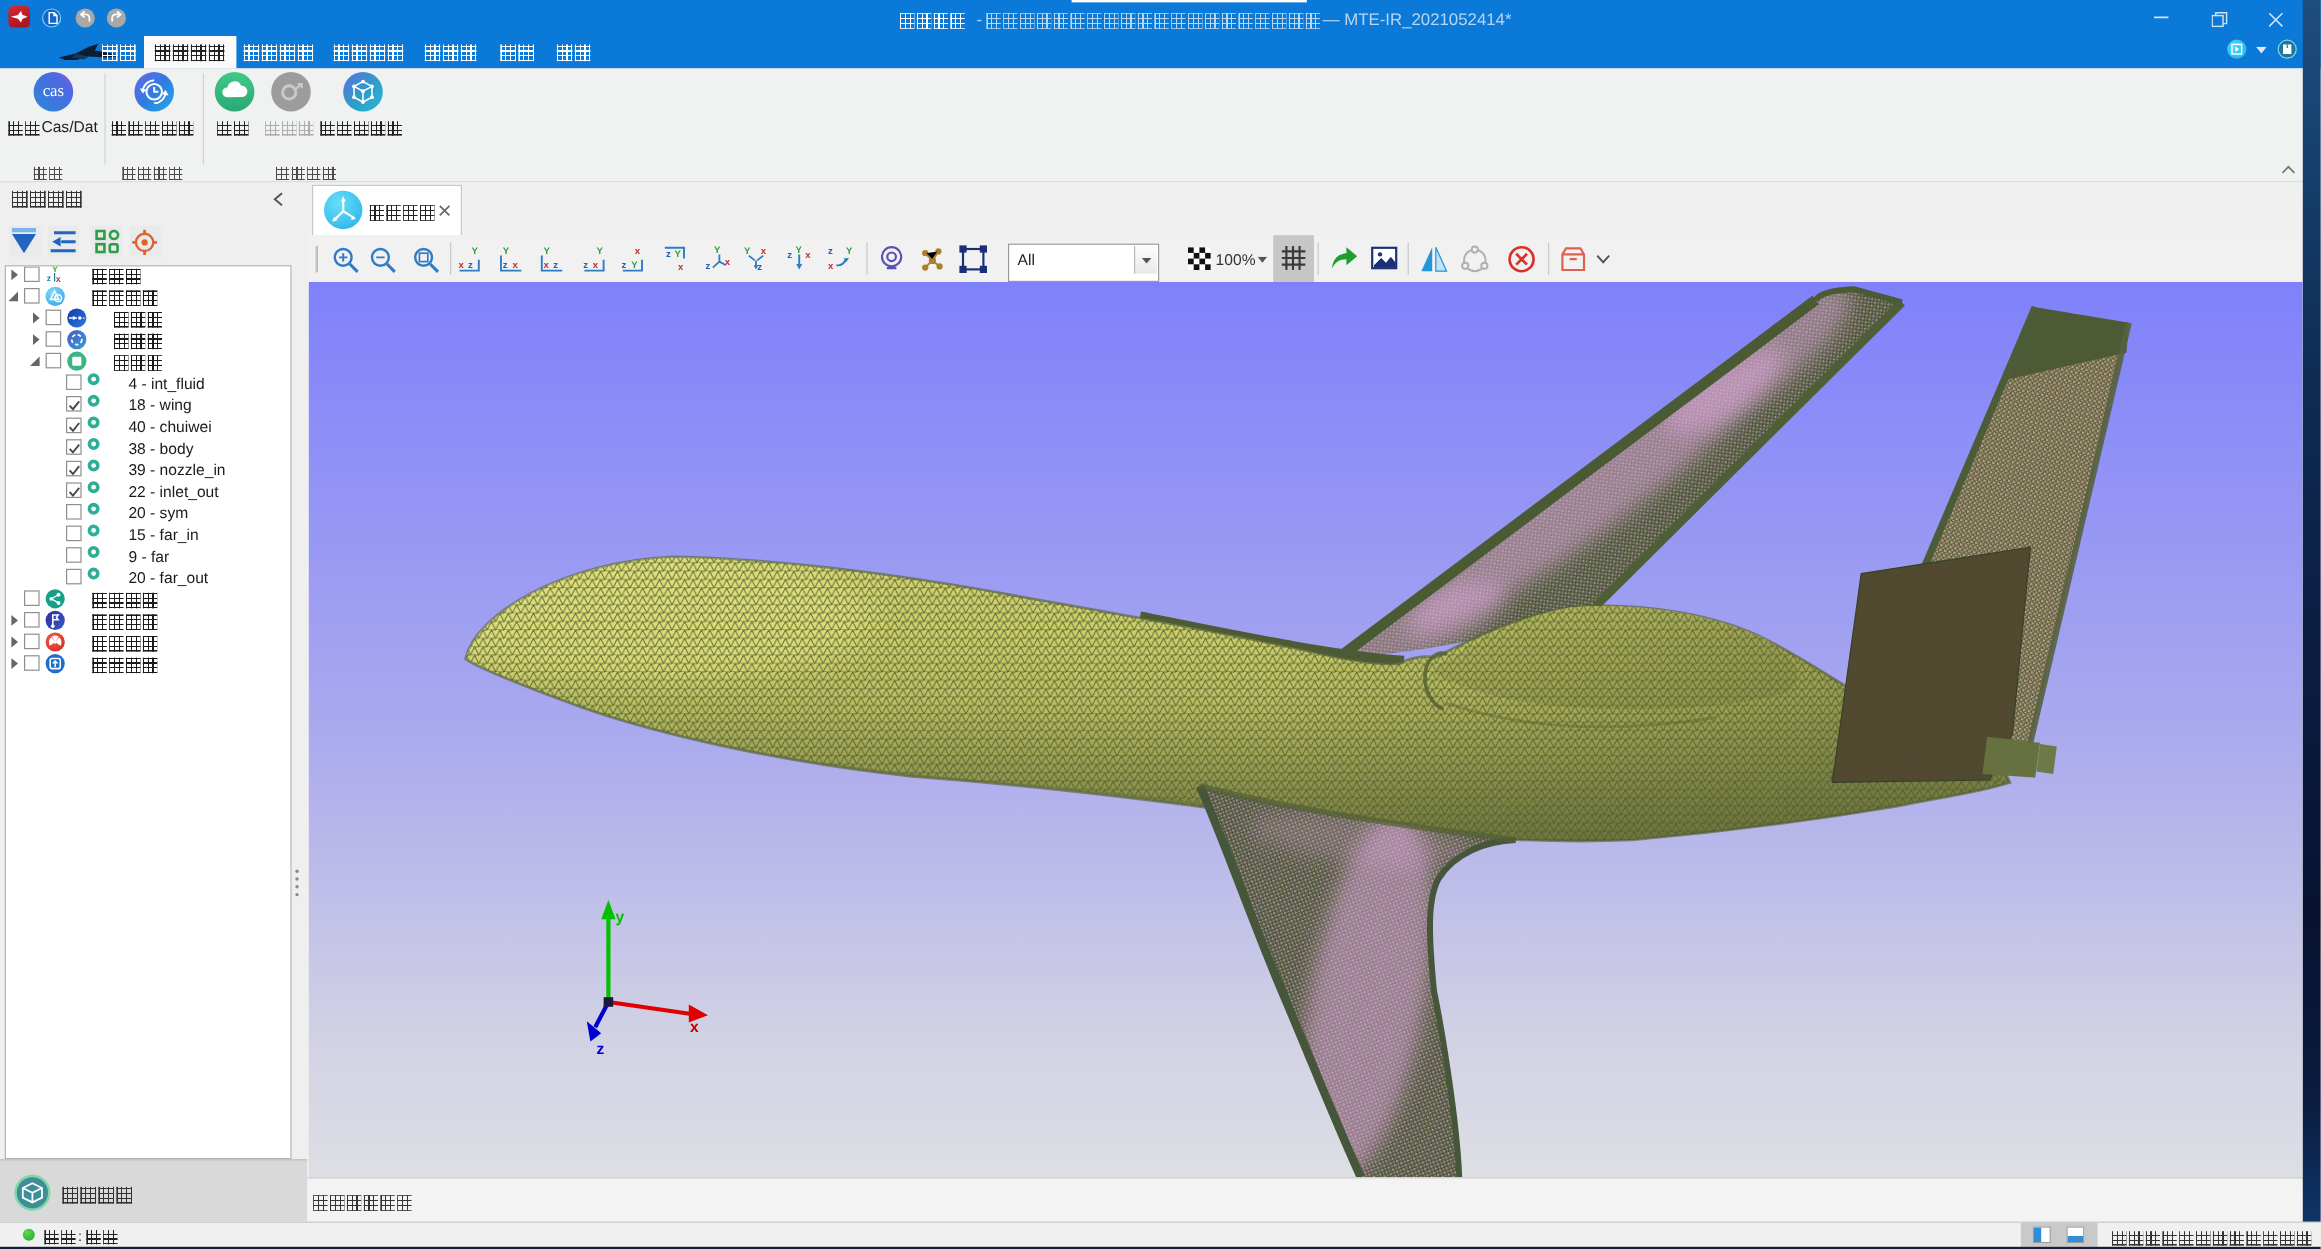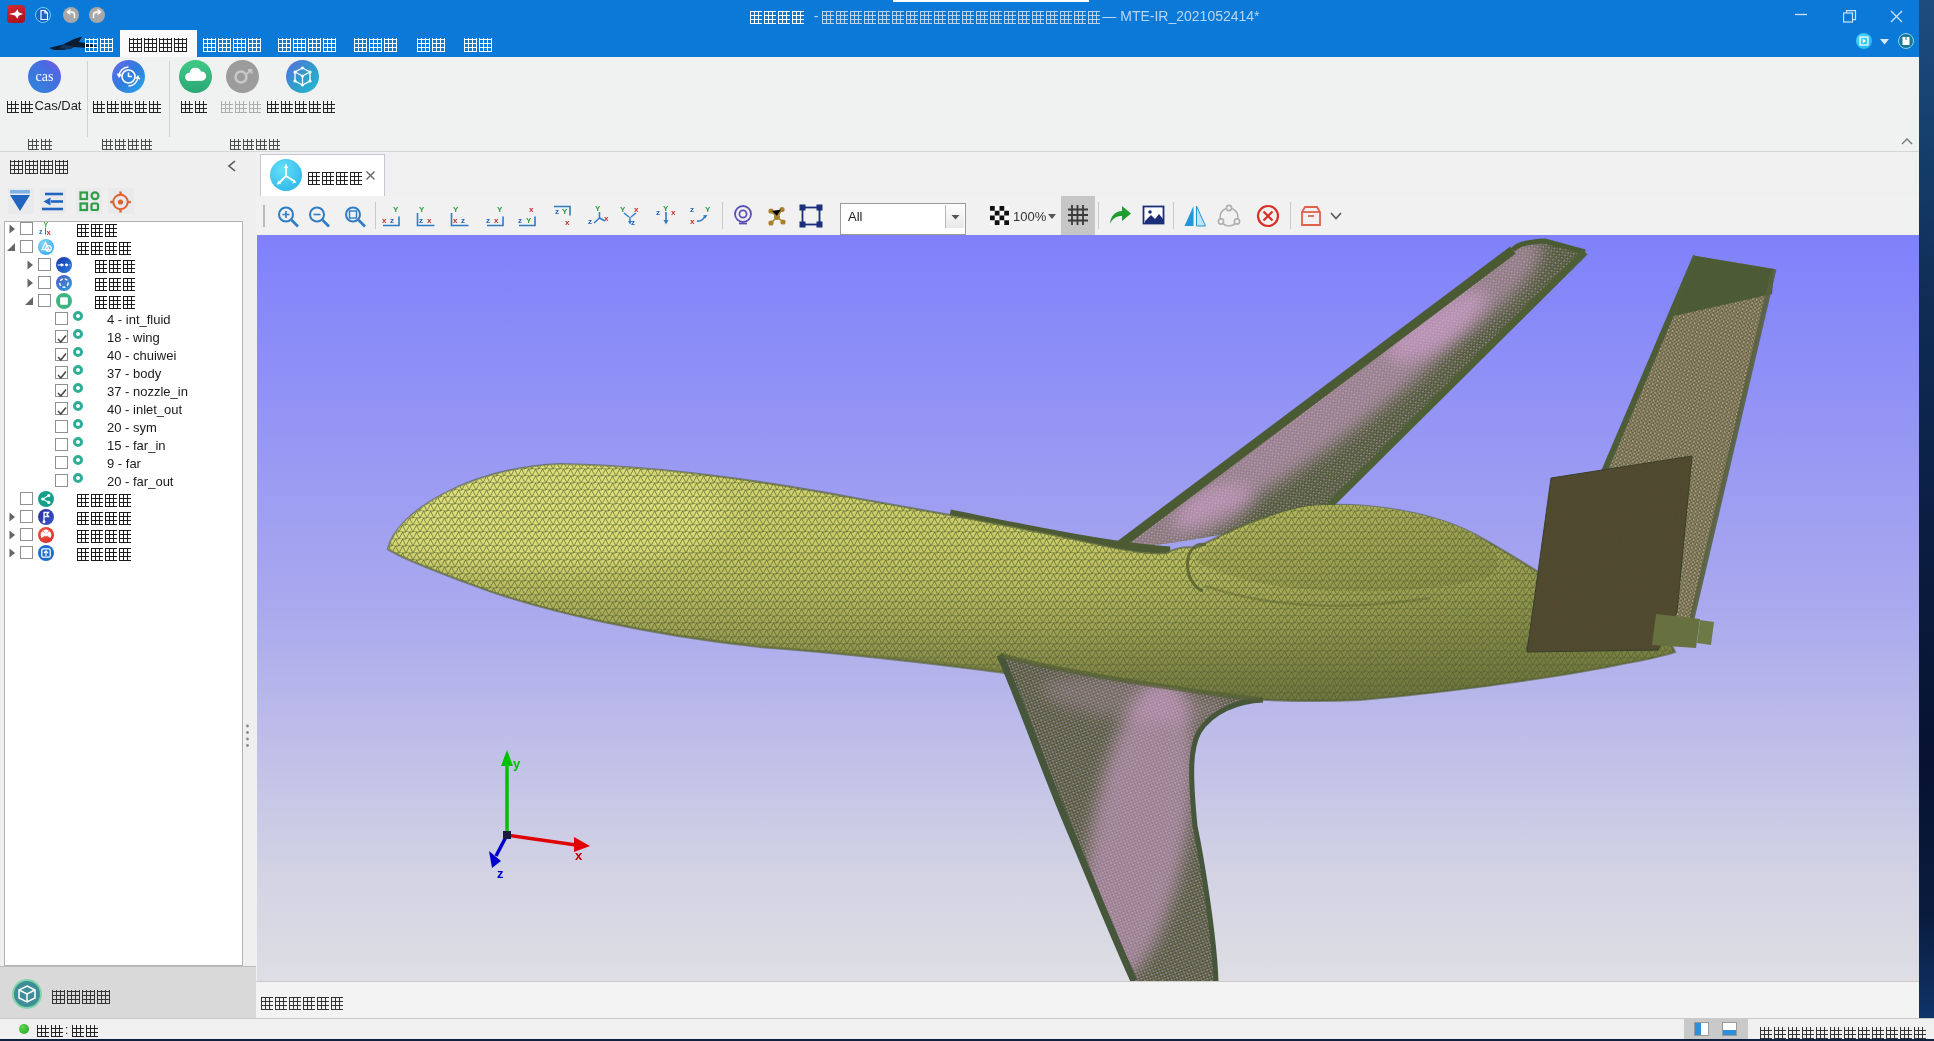--- a/index.html
+++ b/index.html
@@ -394,35 +394,35 @@
             <path d="M2 6 L4.8 9 L10 2.5" fill="none" stroke="#4a4a4a" stroke-width="1.6"></path>
           </svg></span>
         <span class="ring" style="left:68px"></span>
         <span class="tlab" style="left:102px">40 - chuiwei</span>
       </div>
 <div class="trow" style="top:142px">
         <span class="cb" style="left:50px"><svg width="12" height="12" viewBox="0 0 12 12">
             <path d="M2 6 L4.8 9 L10 2.5" fill="none" stroke="#4a4a4a" stroke-width="1.6"></path>
           </svg></span>
         <span class="ring" style="left:68px"></span>
-        <span class="tlab" style="left:102px">37 - body</span>
+        <span class="tlab" style="left:102px">38 - body</span>
       </div>
 <div class="trow" style="top:160px">
         <span class="cb" style="left:50px"><svg width="12" height="12" viewBox="0 0 12 12">
             <path d="M2 6 L4.8 9 L10 2.5" fill="none" stroke="#4a4a4a" stroke-width="1.6"></path>
           </svg></span>
         <span class="ring" style="left:68px"></span>
-        <span class="tlab" style="left:102px">37 - nozzle_in</span>
+        <span class="tlab" style="left:102px">39 - nozzle_in</span>
       </div>
 <div class="trow" style="top:178px">
         <span class="cb" style="left:50px"><svg width="12" height="12" viewBox="0 0 12 12">
             <path d="M2 6 L4.8 9 L10 2.5" fill="none" stroke="#4a4a4a" stroke-width="1.6"></path>
           </svg></span>
         <span class="ring" style="left:68px"></span>
-        <span class="tlab" style="left:102px">40 - inlet_out</span>
+        <span class="tlab" style="left:102px">22 - inlet_out</span>
       </div>
 <div class="trow" style="top:196px">
         <span class="cb" style="left:50px"></span>
         <span class="ring" style="left:68px"></span>
         <span class="tlab" style="left:102px">20 - sym</span>
       </div>
 <div class="trow" style="top:214px">
         <span class="cb" style="left:50px"></span>
         <span class="ring" style="left:68px"></span>
         <span class="tlab" style="left:102px">15 - far_in</span>

